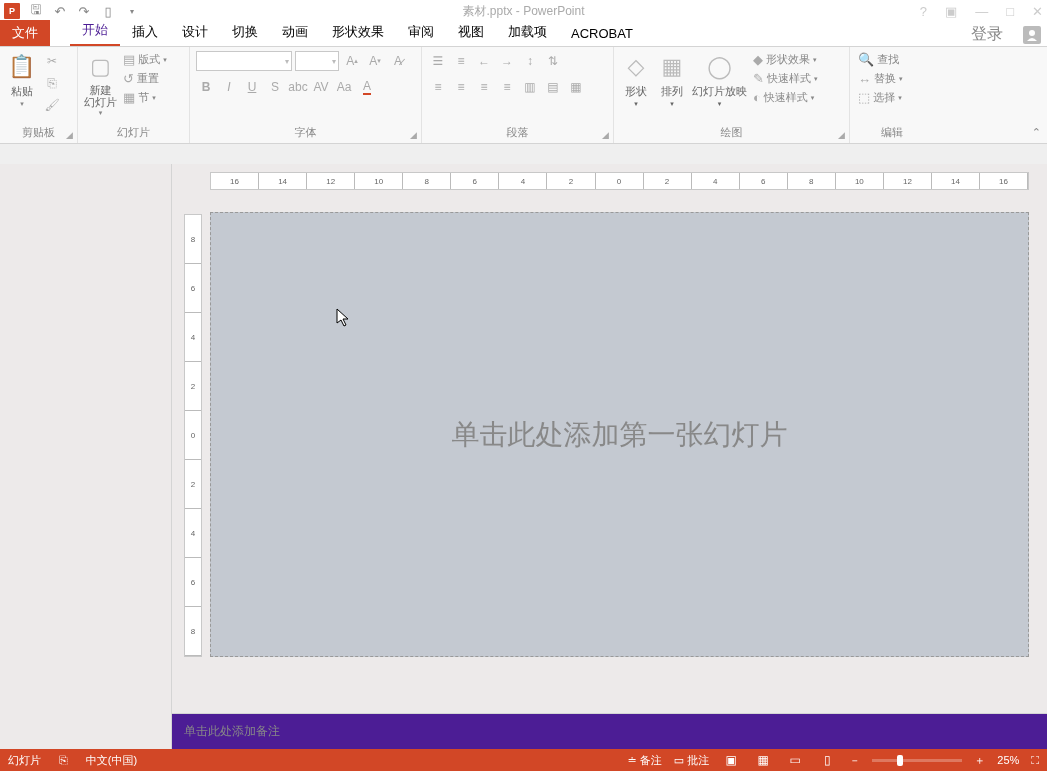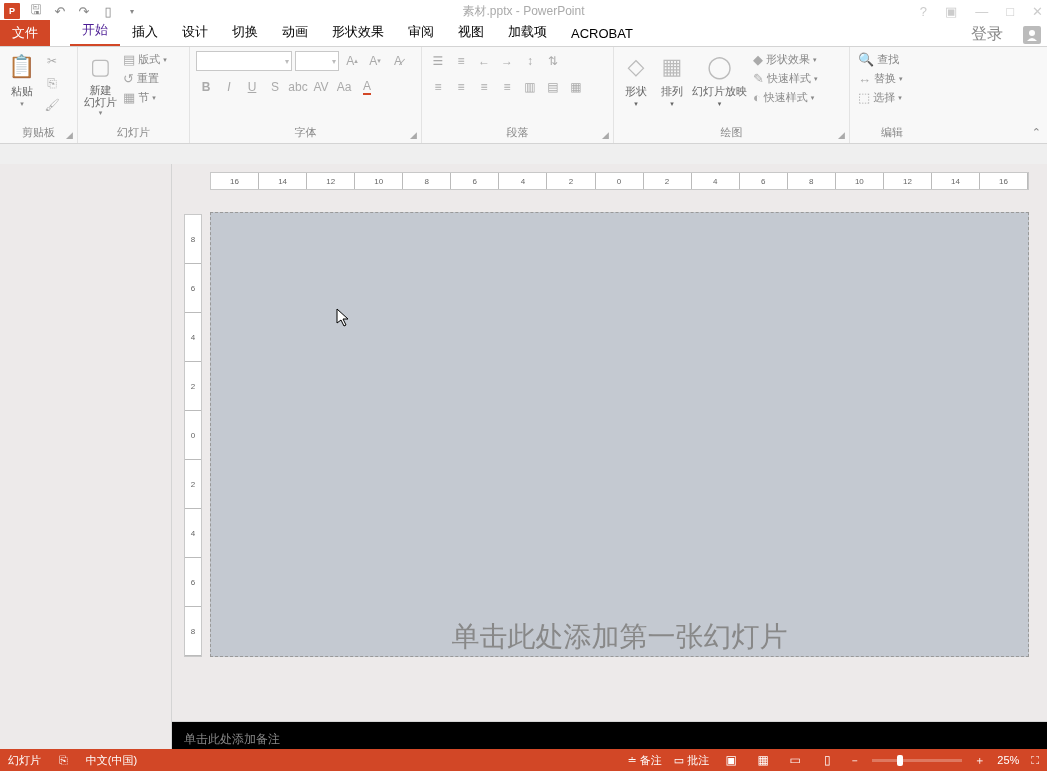--- a/index.html
+++ b/index.html
@@ -43,24 +43,24 @@
 
 .main { position: absolute; top: 144px; left: 0; right: 0; bottom: 22px; display: flex; margin-top: 20px; }
 .thumb-pane { width: 172px; background: #edeaea; border-right: 1px solid #d4d4d4; }
 .edit-area { flex: 1; position: relative; background: #edeaea; }
 .hruler { position: absolute; top: 8px; left: 38px; right: 18px; height: 18px; background: #fff; border: 1px solid #c8c8c8; font-size: 8px; color: #666; display: flex; overflow: hidden; }
 .vruler { position: absolute; left: 12px; top: 50px; bottom: 92px; width: 18px; background: #fff; border: 1px solid #c8c8c8; font-size: 8px; color: #666; display: flex; flex-direction: column; overflow: hidden; }
 .rseg { flex: 1; display: flex; align-items: center; justify-content: center; position: relative; }
 .rseg::before, .rseg::after { content: ""; position: absolute; background: #888; }
 .hruler .rseg { border-right: 1px solid #bbb; }
 .vruler .rseg { border-bottom: 1px solid #bbb; }
-.slide-canvas { position: absolute; left: 38px; right: 18px; top: 48px; bottom: 92px; background: #c4c9d1; border: 1px dashed #999; display: flex; align-items: flex-end; justify-content: center; }
+.slide-canvas { position: absolute; left: 38px; right: 18px; top: 48px; bottom: 92px; background: #c4c9d1; border: 1px dashed #999; display: flex; align-items: center; justify-content: center; }
 .slide-placeholder { font-size: 28px; color: #888; }
 .cursor { position: absolute; font-size: 16px; color: #333; pointer-events: none; }
-.notes-pane { position: absolute; left: 0; right: 0; bottom: 0; height: 28px; border-top: 1px solid #d4d4d4; background: #000000; padding: 9px 12px; color: #888; font-size: 12px; }
+.notes-pane { position: absolute; left: 0; right: 0; bottom: 0; height: 36px; border-top: 1px solid #d4d4d4; background: #4c1d95; padding: 9px 12px; color: #888; font-size: 12px; }
 
 
 .status { position: absolute; bottom: 0; left: 0; right: 0; height: 22px; background: #d24726; color: #fff; display: flex; align-items: center; font-size: 11px; padding: 0 8px; gap: 18px; }
 .status .right { margin-left: auto; display: flex; align-items: center; gap: 12px; }
 .view-btn { width: 20px; height: 16px; display: flex; align-items: center; justify-content: center; cursor: pointer; font-size: 12px; }
 .zoom-slider { width: 90px; height: 3px; background: #fff4; position: relative; }
 .zoom-slider::after { content: ""; position: absolute; left: 28%; top: -4px; width: 6px; height: 11px; background: #fff; border-radius: 2px; }
 
 svg { display: block; }
 </style>

